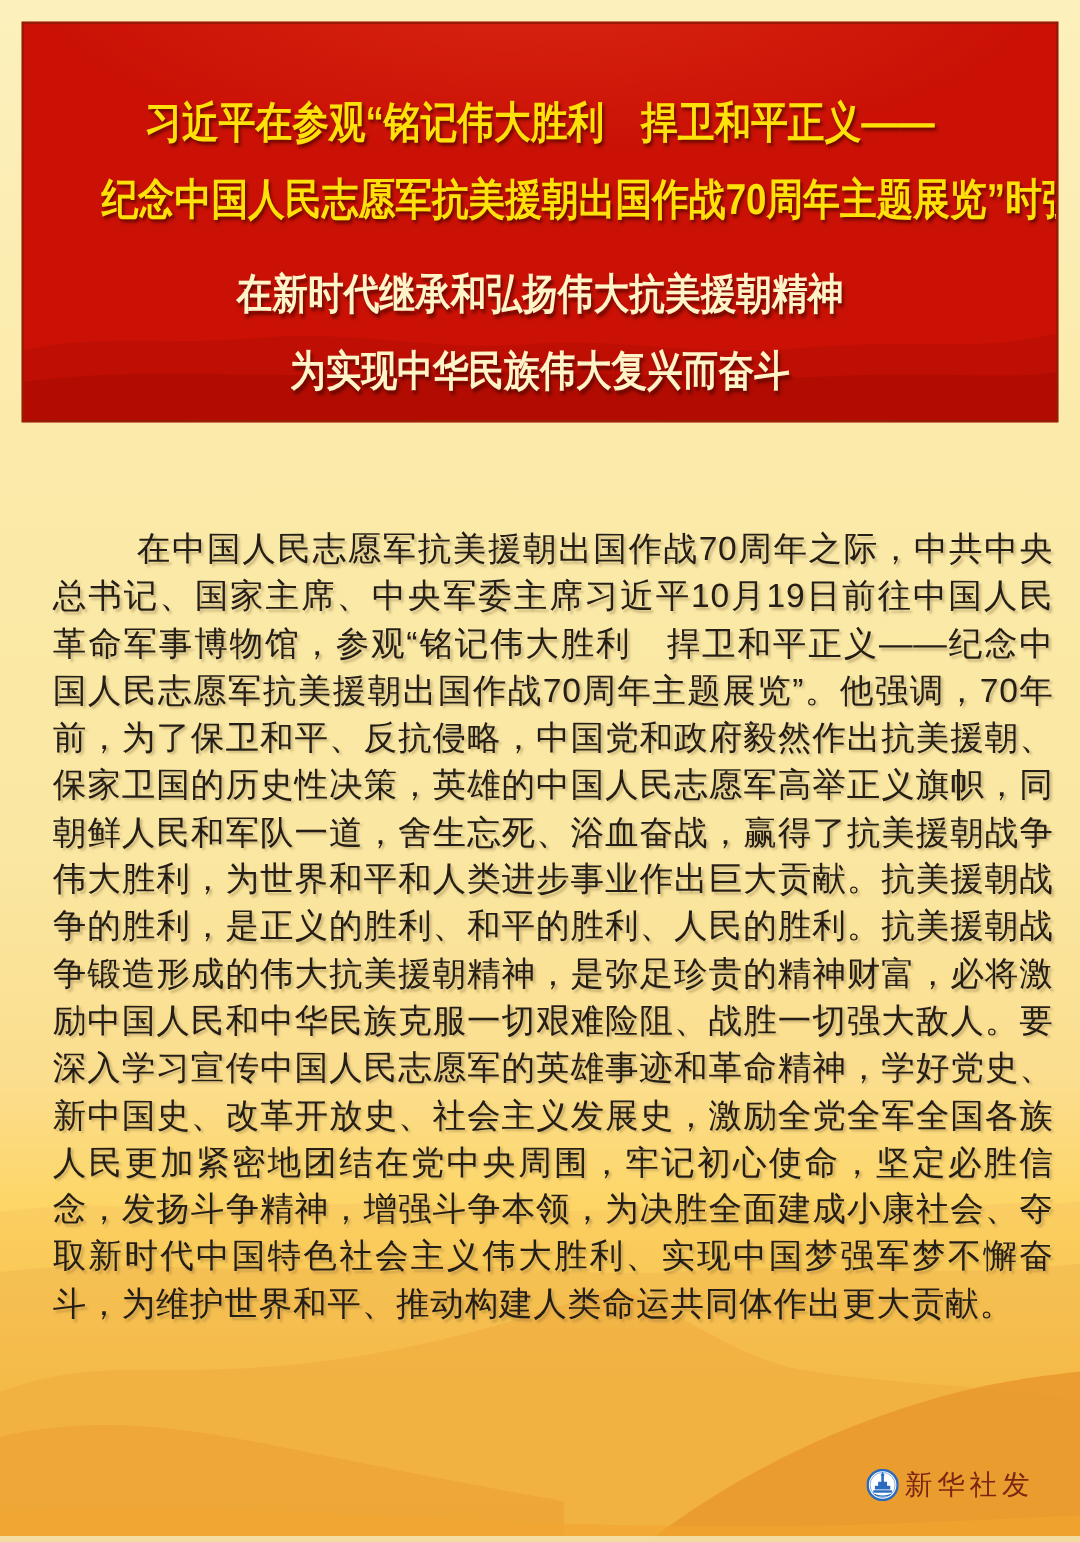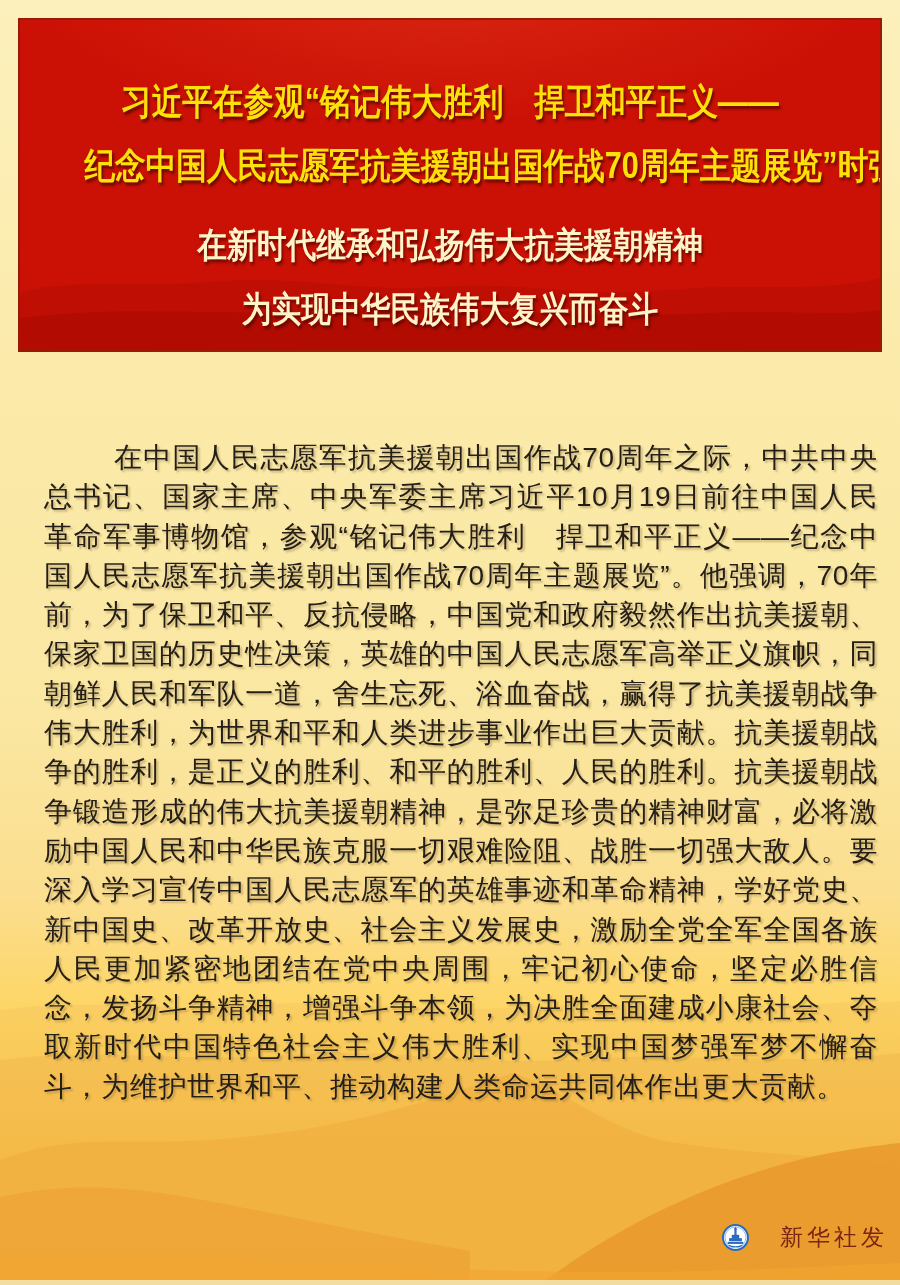--- a/index.html
+++ b/index.html
@@ -66,21 +66,21 @@
   
   .bottom-scene{position:absolute;left:0;bottom:0;width:900px;height:330px;}
   .bottom-strip{
     position:absolute;left:0;bottom:0;width:100%;height:5px;
     background:#f3e6b4;opacity:.85;
   }
 
   
   .credit{
     position:absolute;left:722px;top:1222px;
-    display:flex;align-items:center;gap:31px;
+    display:flex;align-items:center;gap:5px;
   }
   .emblem{width:27px;height:27px;flex:0 0 auto;}
   .credit-text{
     font-size:23px;color:#7b2513;
     letter-spacing:4px;white-space:nowrap;
   }
 </style>
 </head>
 <body>
 

